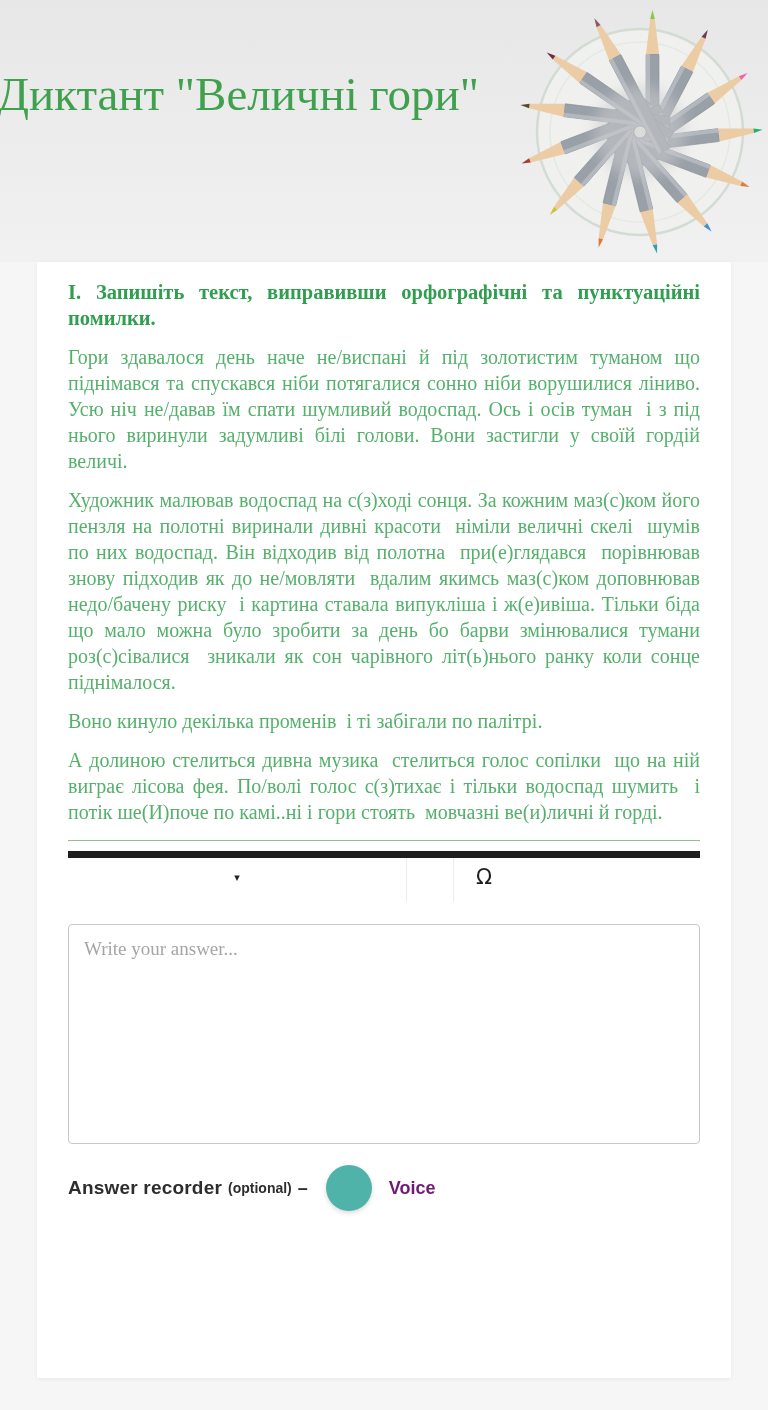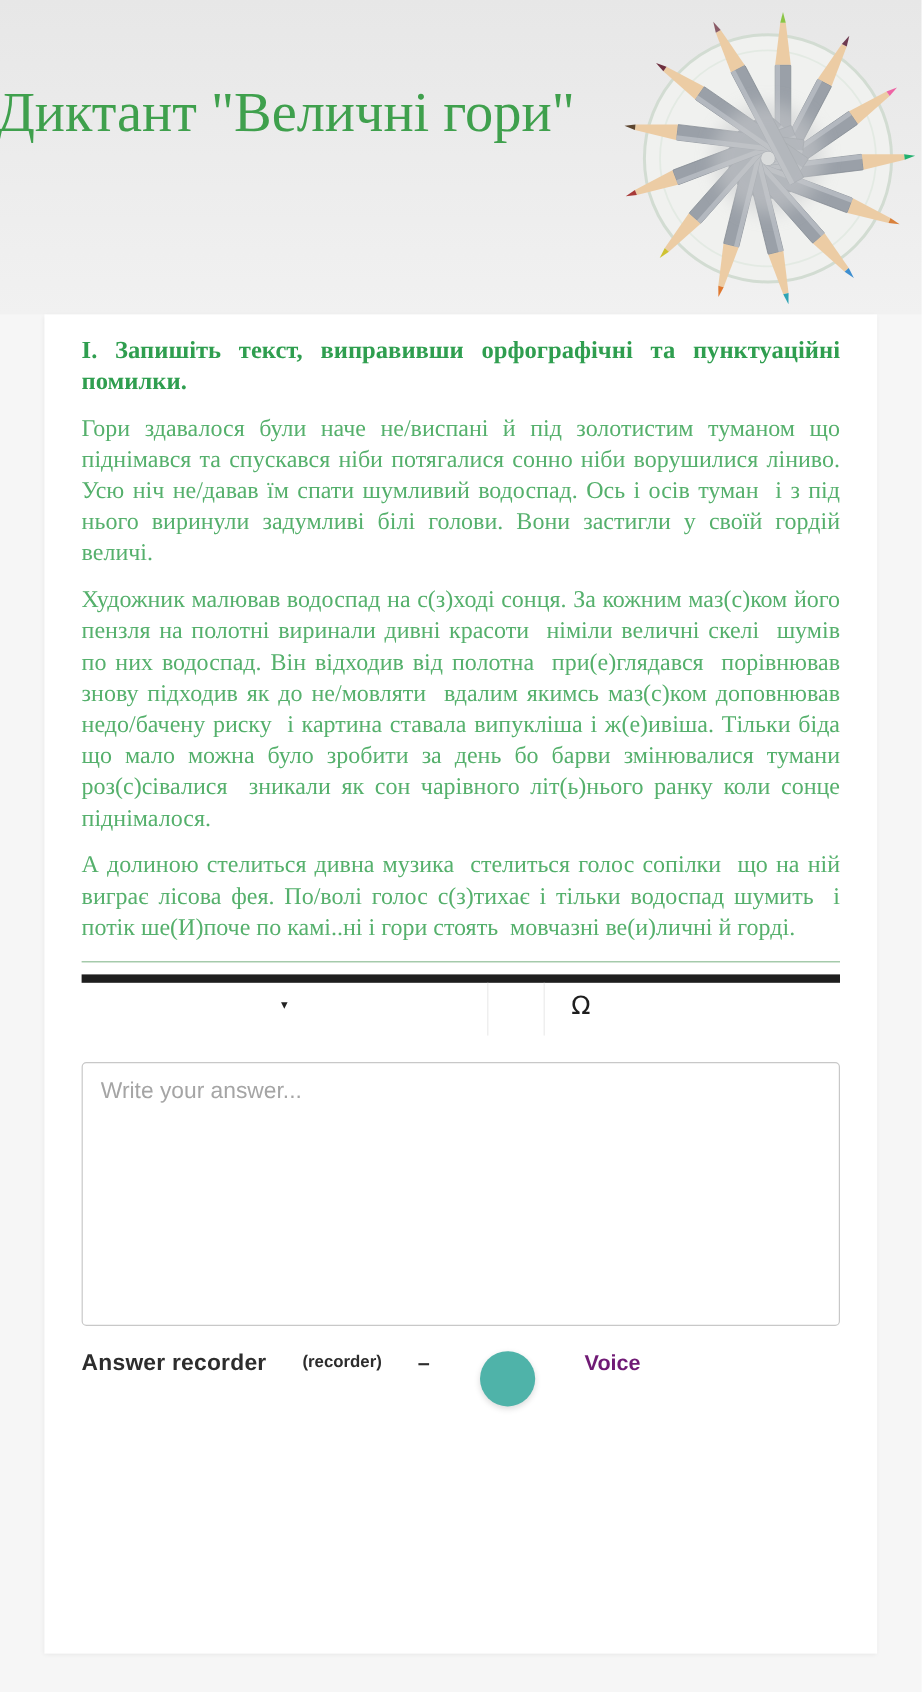--- a/index.html
+++ b/index.html
@@ -63,26 +63,26 @@
     font-size:21px; color:#1e1e1e; cursor:pointer;
     font-family:"DejaVu Sans", sans-serif;
   }
   .answer-box {
     height:220px; border:1.5px solid #c8c8c8; border-radius:4px;
     background:#fff; overflow:hidden;
   }
   .answer-box textarea {
     width:100%; height:100%; border:none; outline:none; resize:none;
     padding:13px 15px; background:transparent;
-    font-family:Liberation Sans, sans-serif;
+    font-family:Liberation Serif, serif;
     font-size:19px; color:#15803d;
   }
   .answer-box textarea::placeholder { color:#a5a5a5; }
   .recorder-row {
-    margin-top:21px; display:flex; gap:24px;
+    margin-top:21px; display:flex; align-items:center;
   }
   .rec-label { font-size:19px; font-weight:700; color:#2d2d2d; letter-spacing:0.2px; }
   .rec-opt { font-size:14px; font-weight:700; color:#2d2d2d; margin-left:6px; }
   .rec-dash { font-size:18px; font-weight:700; color:#2d2d2d; margin:0 8px 0 6px; }
   .voice-btn {
     width:46px; height:46px; border-radius:50%;
     border:none; cursor:pointer;
     box-shadow:0 2px 5px rgba(0,0,0,0.15);
     margin-left:10px;
   }
@@ -187,22 +187,23 @@
 </svg>
 
 <h1 class="page-title">Диктант "Величні гори"</h1>
 
 <div class="card">
   <div class="card-inner">
 
     <h2 class="question-heading">І. Запишіть текст, виправивши орфографічні та пунктуаційні помилки.</h2>
 
     <div class="dictation">
-        <p>Гори здавалося були наче не/виспані й під золотистим туманом що піднімався та спускався ніби потягалися сонно ніби ворушилися ліниво. Усю ніч не/давав їм спати шумливий водоспад. Ось і осів туман  і з під нього виринули задумливі білі голови. Вони застигли у своїй гордій величі.</p>
+        <p>Гори здавалося день наче не/виспані й під золотистим туманом що піднімався та спускався ніби потягалися сонно ніби ворушилися ліниво. Усю ніч не/давав їм спати шумливий водоспад. Ось і осів туман  і з під нього виринули задумливі білі голови. Вони застигли у своїй гордій величі.</p>
         <p>Художник малював водоспад на с(з)ході сонця. За кожним маз(с)ком його пензля на полотні виринали дивні красоти  німіли величні скелі  шумів по них водоспад. Він відходив від полотна  при(е)глядався  порівнював  знову підходив як до не/мовляти  вдалим якимсь маз(с)ком доповнював недо/бачену риску  і картина ставала випукліша і ж(е)ивіша. Тільки біда що мало можна було зробити за день бо барви змінювалися тумани роз(с)сівалися  зникали як сон чарівного літ(ь)нього ранку коли сонце піднімалося.</p>
+        <p>Воно кинуло декілька променів  і ті забігали по палітрі.</p>
         <p>А долиною стелиться дивна музика  стелиться голос сопілки  що на ній виграє лісова фея. По/волі голос с(з)тихає і тільки водоспад шумить  і потік ше(И)поче по камі..ні і гори стоять  мовчазні ве(и)личні й горді.</p>
       </div>
 
     <hr class="green-hr">
 
     <div class="editor-toolbar">
       <div class="tb-select">
         <span class="caret">▾</span>
       </div>
       <div class="tb-div"></div>
@@ -210,20 +211,20 @@
       <div class="tb-div"></div>
       <div class="tb-omega">Ω</div>
     </div>
 
     <div class="answer-box">
       <textarea placeholder="Write your answer..." style=""></textarea>
     </div>
 
     <div class="recorder-row">
       <span class="rec-label">Answer recorder</span>
-      <span class="rec-opt">(recorder)</span>
+      <span class="rec-opt">(optional)</span>
       <span class="rec-dash">–</span>
       <button class="voice-btn" style="background: rgb(79, 179, 169);"></button>
       <span class="voice-label">Voice</span>
     </div>
 
   </div>
 </div>
 
 </body></html>

